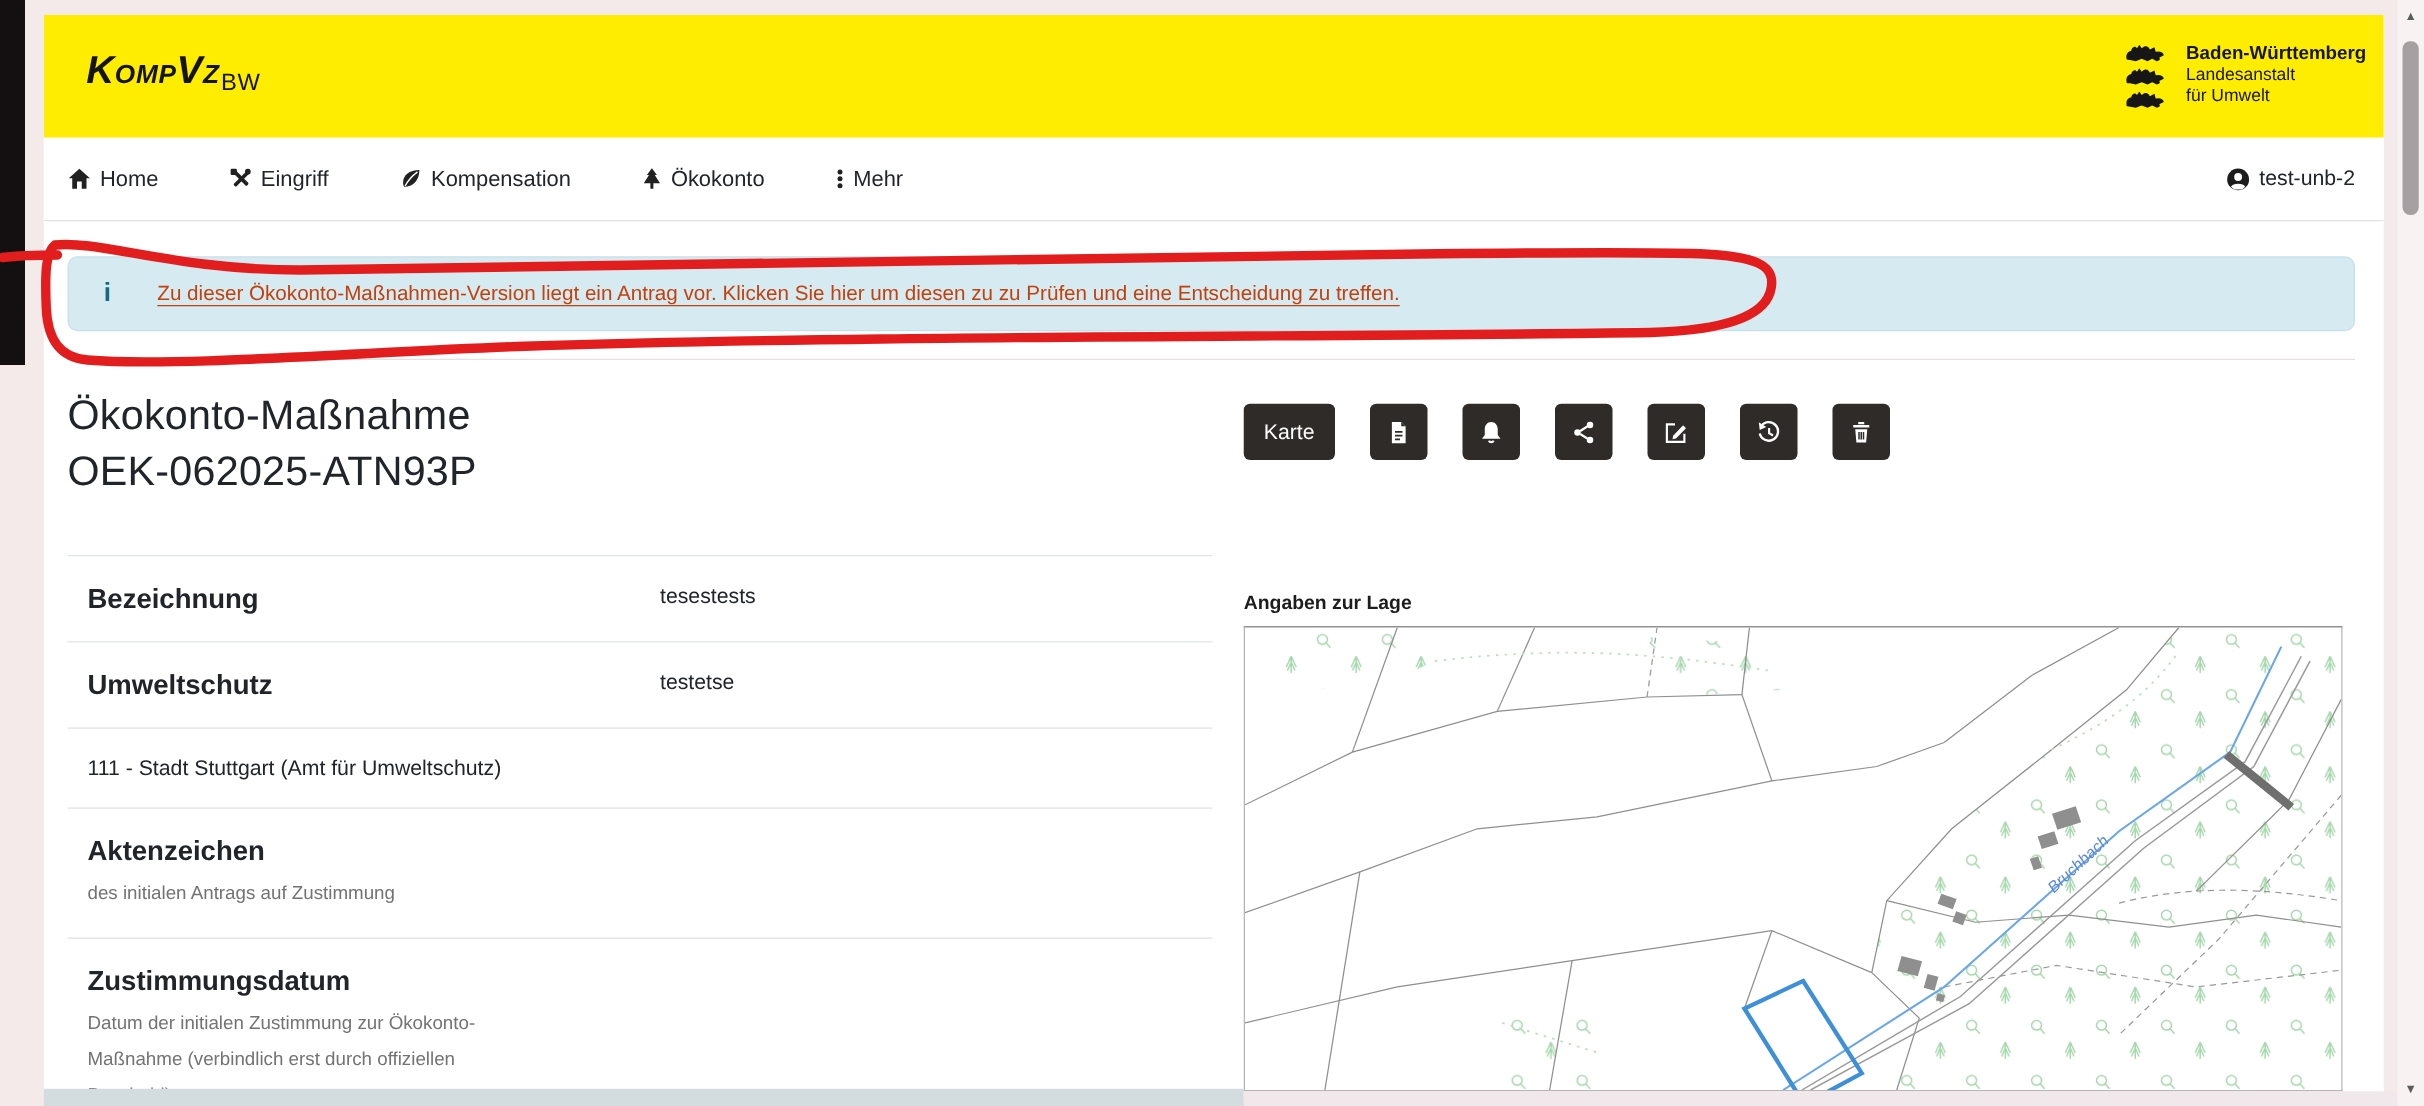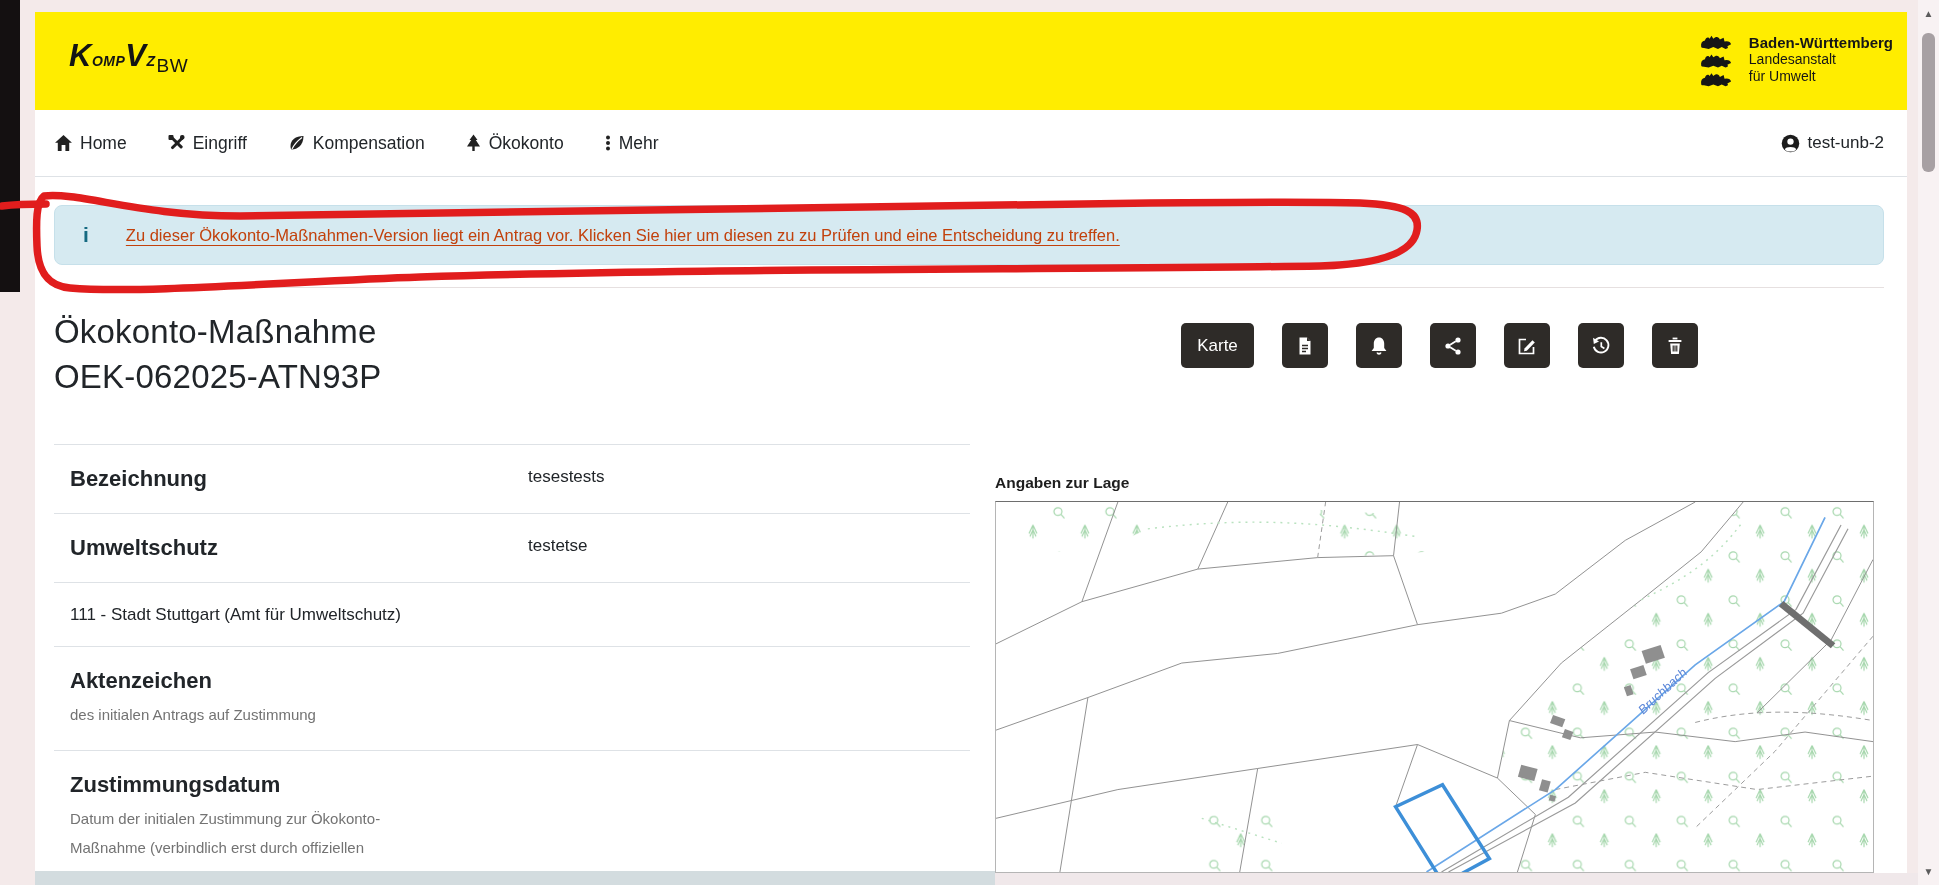--- a/index.html
+++ b/index.html
@@ -16,29 +16,29 @@
   .band-left  { position:absolute; left:35px; bottom:0; width:960px; height:14px; background:#d3dcdf; }
   .band-right { position:absolute; left:995px; right:21px; bottom:0; height:12px; background:#f0e8ea; }
 
   
   .card { position:absolute; left:35px; top:12px; width:1872px; height:863px; background:#fff; overflow:hidden; }
 
   
   .app-header { position:relative; height:98px; background:#ffed00; }
   .logo { position:absolute; left:34px; top:26px; font-style:italic; font-weight:bold; color:#141414; letter-spacing:.5px; white-space:nowrap; }
   .logo .big { font-size:31px; }
-  .logo .small { font-size:14px;margin-top:40px; }
+  .logo .small { font-size:21px;margin-top:40px; }
   .logo .suffix { font-style:normal; font-weight:400; font-size:19px; position:relative; top:6px; left:1px; }
   .brand { position:absolute; right:14px; top:22px; display:flex; gap:9px; }
   .brand-text { font-size:14px; line-height:17px; color:#161616; }
   .brand-text .b1 { font-weight:bold; font-size:15px; }
   .lions { width:44px; height:56px; }
 
   
-  .nav-bar { height:67px; display:flex; align-items:center; padding:0 23px 0 19px; gap:40px; border-bottom:1px solid #dee2e6; background:#fff; }
+  .nav-bar { height:67px; display:flex; align-items:center; padding:0 23px 0 19px; gap:56px; border-bottom:1px solid #dee2e6; background:#fff; }
   .nav-item { display:flex; align-items:center; gap:7px; font-size:17.5px; color:#212529; cursor:pointer; white-space:nowrap; }
   .nav-item svg { display:block; }
   .nav-user { margin-left:auto; display:flex; align-items:flex-end; gap:7px; font-size:17px; }
 
   
   .content { padding:0 23px 0 19px; }
   .alert {
     margin-top:28px; height:60px; background:#d6eaf1; border:1px solid #c6e0ea; border-radius:8px;
     display:flex; align-items:center; padding-left:28px; gap:37px;
   }
@@ -51,21 +51,21 @@
   .right-col { width:889px; margin-left:25px; }
 
   h1.page-title { margin-top:21px; font-size:33px; font-weight:300; line-height:45px; color:#212529; letter-spacing:.2px; }
 
   .details { margin-top:45px; border-bottom:1px solid #dee2e6; }
   .detail-row { display:grid; grid-template-columns:458px 1fr; padding:21px 0 21px 16px; border-top:1px solid #dee2e6; }
   .detail-label { font-size:22px; font-weight:bold; }
   .detail-sub { font-size:15px; line-height:29px; margin-top:6px; max-width:330px; color:#737373; }
   .detail-value { font-size:17px; padding-top:1px; }
 
-  .toolbar { margin-top:35px; display:flex; justify-content:center; gap:28px; }
+  .toolbar { margin-top:35px; display:flex; justify-content:flex-start; gap:28px; }
   .btn { height:45px; background:#2e2b28; color:#fff; border:none; border-radius:5px; display:flex; align-items:center; justify-content:center; cursor:pointer; }
   .btn-text { padding:0 16px; font-size:17px; font-family:"Liberation Sans", sans-serif; }
   .btn-icon { width:46px; }
 
   .map-head { margin-top:106px; font-size:15.5px; font-weight:bold; color:#1d1d1d; }
   .map-box { margin-top:9px; width:879px; height:372px; border:1px solid #b5b5b5; border-top:1px solid #6e6e6e; background:#fff; }
   .map-box svg { display:block; width:100%; height:100%; }
 
   
   .annotation { position:absolute; left:0; top:0; width:1939px; height:885px; pointer-events:none; z-index:60; }

